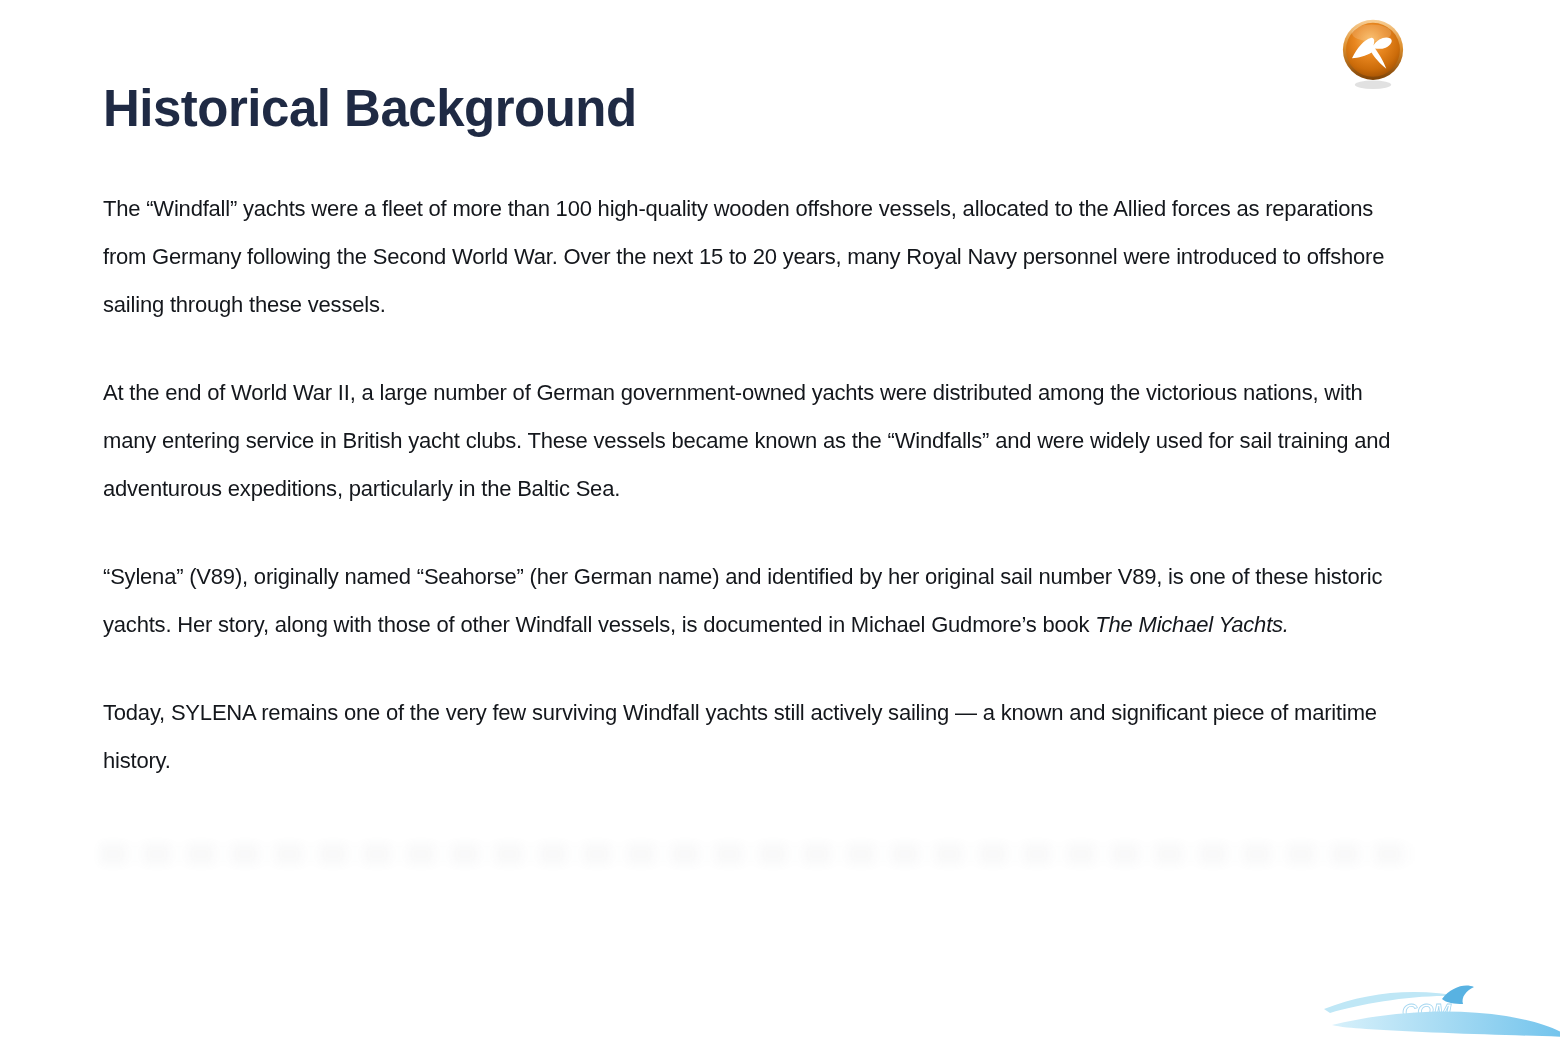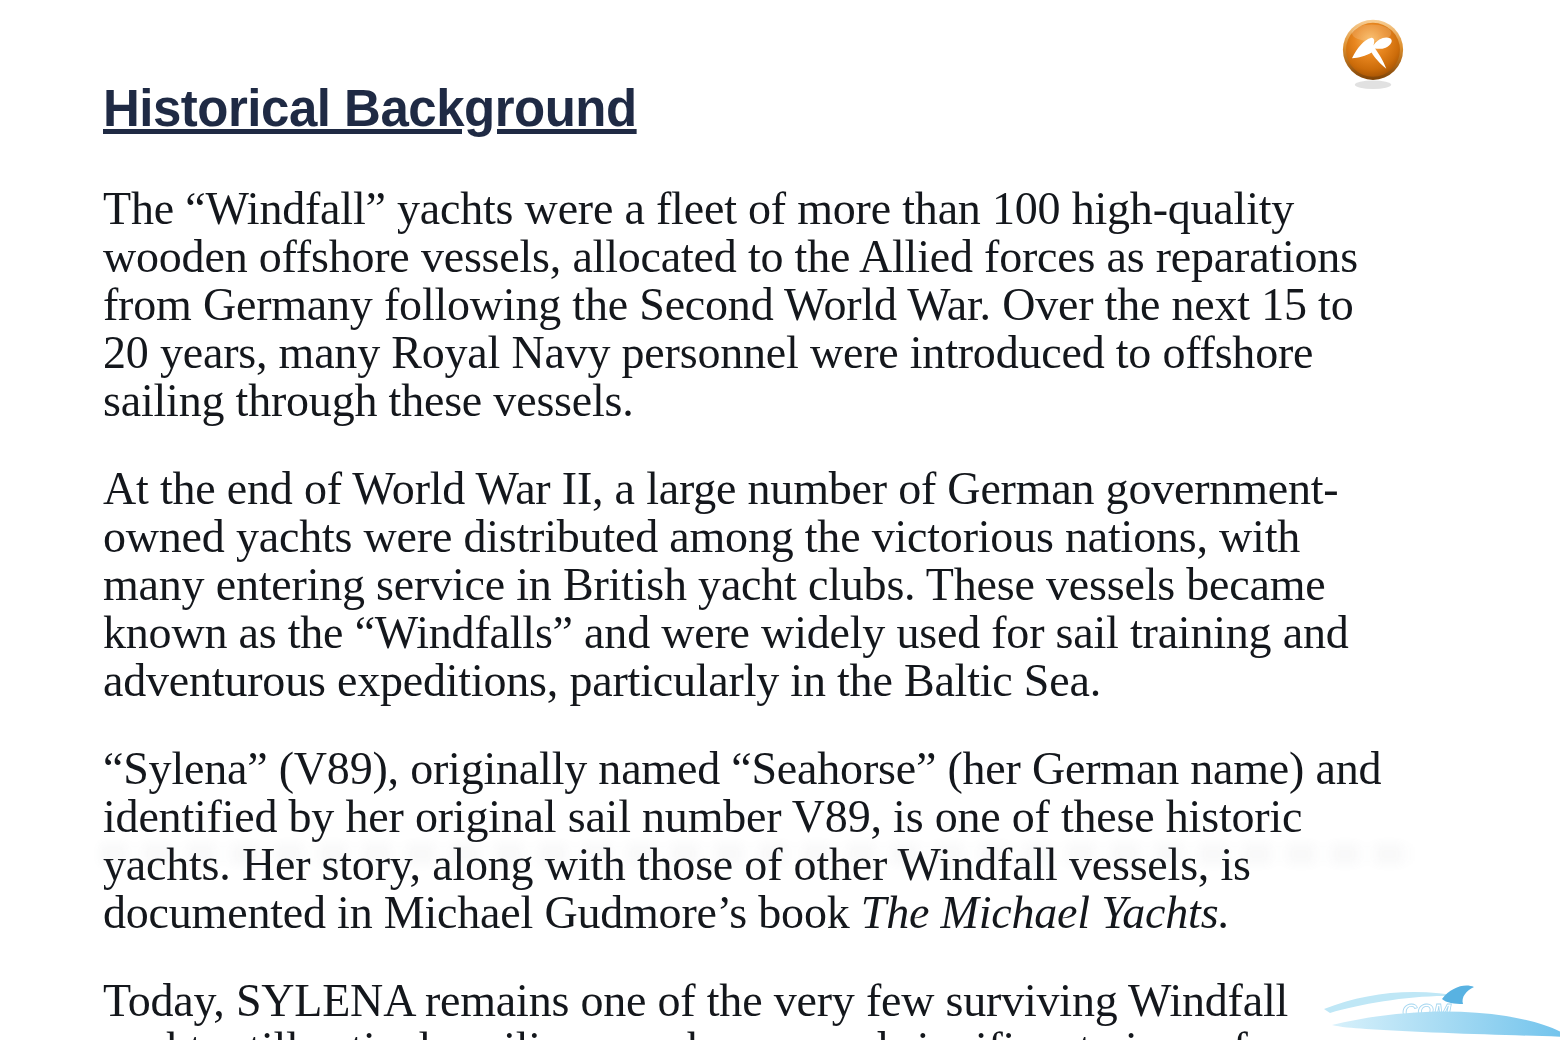--- a/index.html
+++ b/index.html
@@ -21,29 +21,27 @@
     top: 80px;
     width: 1305px;
   }
   .page-title {
     margin: 0 0 46px 0;
     font-size: 51px;
     font-weight: 700;
     letter-spacing: -0.5px;
     line-height: 1.15;
     color: #1f2a44;
-    text-decoration: underline;
   }
   .body-text p {
     margin: 16px 0 40px 0;
-    font-size: 46px;
+    font-size: 22px;
     line-height: 48px;
     color: #14171c;
     letter-spacing: -0.2px;
-    font-family: Liberation Serif, serif;
   }
   .body-text p em {
     font-style: italic;
   }
   
   .brand-logo {
     position: absolute;
     left: 1338px;
     top: 16px;
     width: 70px;

